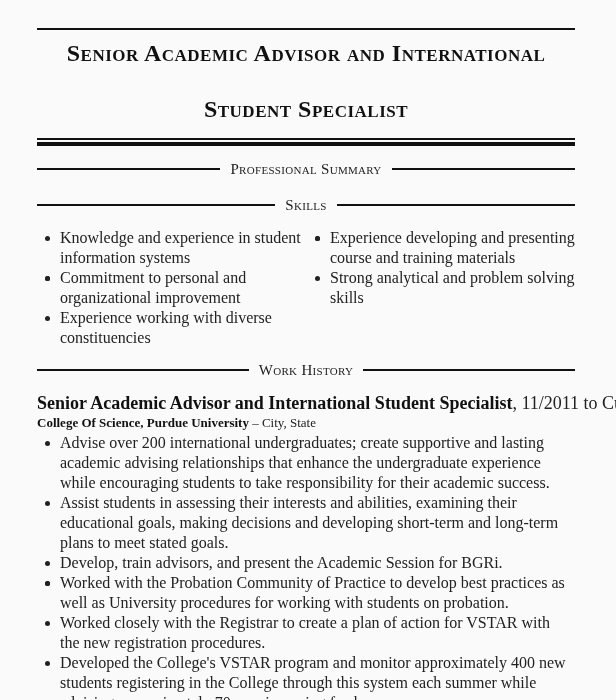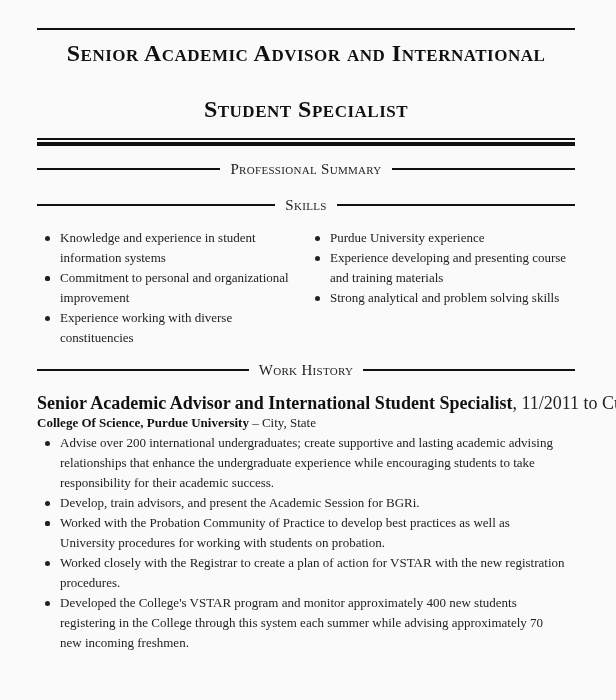--- a/index.html
+++ b/index.html
@@ -29,21 +29,21 @@
   .section-head .line { flex:1; height:1.5px; background:#111; }
   .section-head .label {
     padding:0 10px; font-variant:small-caps; font-size:15px; color:#222; letter-spacing:0.3px;
   }
 
   .skills { position:absolute; top:228px; left:0; width:538px; display:flex; }
   .skills ul { list-style:none; margin:0; padding:0; }
   .skills .col1 { width:270px; }
   .skills .col2 { width:268px; }
   .li {
-    position:relative; padding-left:23px; font-size:13px; line-height:20px; color:#222;font-family:Liberation Serif, serif;
+    position:relative; padding-left:23px; font-size:16px; line-height:20px; color:#222;font-family:Liberation Serif, serif;
   }
   .li .bullet {
     position:absolute; left:8px; top:8px; width:5px; height:5px; border-radius:50%; background:#222;
   }
 
   .job-title-line { position:absolute; top:393px; left:0; font-size:18px; line-height:20px; color:#222; white-space:nowrap; }
   .job-company-line { position:absolute; top:413px; left:0; font-size:13px; line-height:20px; color:#222; white-space:nowrap; }
   .bold { font-weight:bold; color:#111; }
 
   .duties { position:absolute; top:433px; left:0; width:530px; list-style:none; margin:0; padding:0; }
@@ -72,41 +72,42 @@
   </div>
 
   <div class="skills">
     <ul class="col1">
       <li class="li"><span class="bullet"></span><span>Knowledge and experience in student information systems</span></li>
       <li class="li"><span class="bullet"></span></li>
       <li class="li"><span class="bullet"></span><span>Commitment to personal and organizational improvement</span></li>
       <li class="li"><span class="bullet"></span><span>Experience working with diverse constituencies</span></li>
     </ul>
     <ul class="col2">
-      <li class="li"><span class="bullet"></span><span>Purdue University experience</span></li>
+      <li class="li"><span class="bullet"></span></li>
       <li class="li"><span class="bullet"></span><span>Experience developing and presenting course and training materials</span></li>
       <li class="li"><span class="bullet"></span><span>Strong analytical and problem solving skills</span></li>
     </ul>
   </div>
 
   <div class="section-head" style="top:361px;">
     <div class="line"></div>
     <span class="label">Work History</span>
     <div class="line"></div>
   </div>
 
   <div class="job-title-line">
     <span class="bold">Senior Academic Advisor and International Student Specialist</span><span>, 11/2011 to Current</span>
   </div>
   <div class="job-company-line">
     <span class="bold">College Of Science, Purdue University</span><span> – City, State</span>
   </div>
 
   <ul class="duties">
     <li class="li"><span class="bullet"></span><span>Advise over 200 international undergraduates; create supportive and lasting academic advising relationships that enhance the undergraduate experience while encouraging students to take responsibility for their academic success.</span></li>
+    <li class="li"><span class="bullet"></span><span>Assist students in assessing their interests and abilities, examining their educational goals, making decisions and developing short-term and long-term plans to meet stated goals.</span></li>
     <li class="li"><span class="bullet"></span><span>Develop, train advisors, and present the Academic Session for BGRi.</span></li>
     <li class="li"><span class="bullet"></span></li>
     <li class="li"><span class="bullet"></span><span>Worked with the Probation Community of Practice to develop best practices as well as University procedures for working with students on probation.</span></li>
     <li class="li"><span class="bullet"></span><span>Worked closely with the Registrar to create a plan of action for VSTAR with the new registration procedures.</span></li>
     <li class="li"><span class="bullet"></span><span>Developed the College's VSTAR program and monitor approximately 400 new students registering in the College through this system each summer while advising approximately 70 new incoming freshmen.</span></li>
 
   </ul>
 </div>
 
 </body></html>

